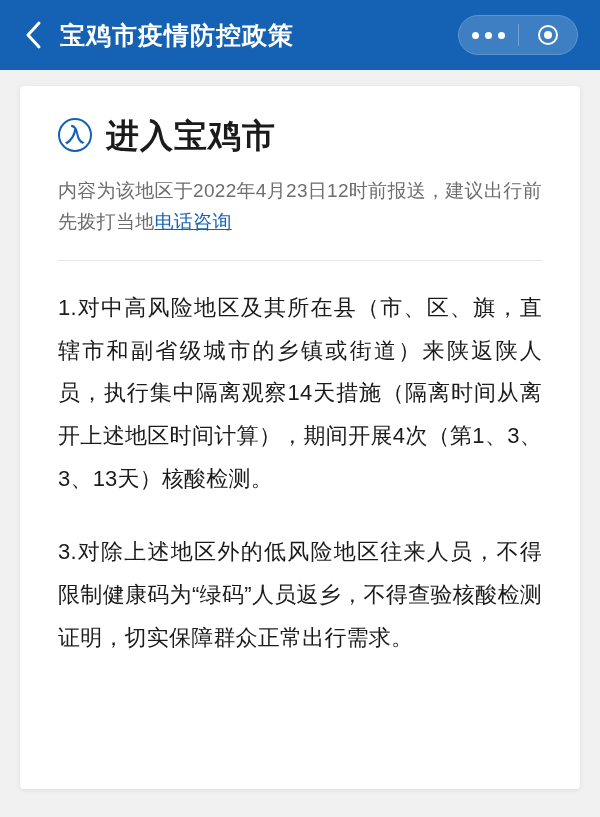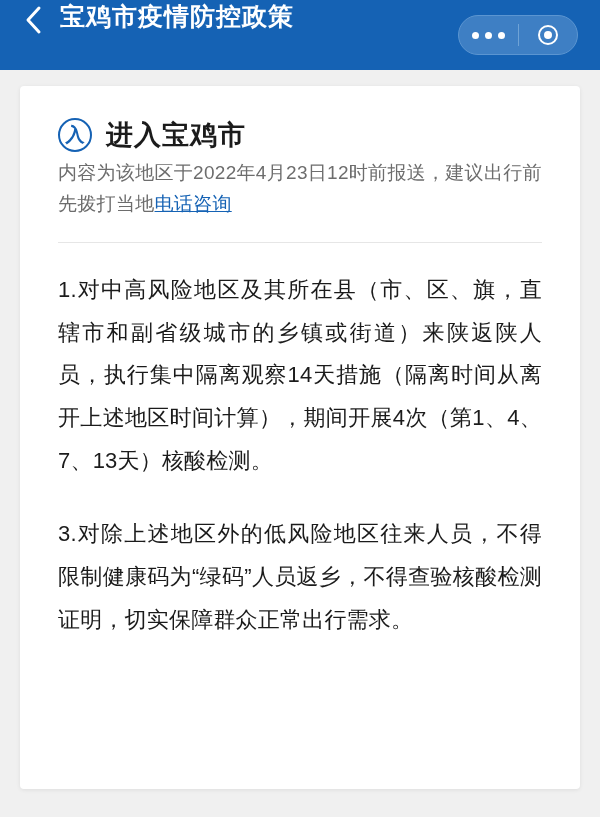--- a/index.html
+++ b/index.html
@@ -19,20 +19,21 @@
     height: 817px;
     background: #f0f0f0;
   }
 
   
   .navbar {
     position: relative;
     height: 70px;
     background: #1562b4;
     display: flex;
+    align-items: center;
     padding: 0 18px;
     box-sizing: border-box;
   }
   .nav-back {
     width: 30px;
     height: 40px;
     display: flex;
     align-items: center;
     justify-content: center;
     cursor: pointer;
@@ -131,28 +132,28 @@
     color: #1562b4;
     font-size: 19px;
     font-weight: bold;
     display: flex;
     align-items: center;
     justify-content: center;
     box-sizing: border-box;
     flex: 0 0 auto;
   }
   .head-title {
-    font-size: 27px;
+    font-size: 33px;
     font-weight: bold;
     color: #1b1b1b;
     letter-spacing: 1px;
     line-height: 1;
   }
   .card-sub {
-    margin-top: 5px;
+    margin-top: 23px;
     font-size: 19px;
     line-height: 1.65;
     color: #6d6d6d;
     letter-spacing: 0.3px;
   }
   .card-sub a {
     color: #1562b4;
     text-decoration: underline;
     cursor: pointer;
   }
@@ -209,18 +210,18 @@
     <div class="card-head">
       <div class="head-badge">入</div>
       <div class="head-title">进入宝鸡市</div>
     </div>
 
     <div class="card-sub"><span>内容为该地区于2022年4月23日12时前报送，建议出行前先拨打当地</span><a>电话咨询</a></div>
 
     <div class="divider"></div>
 
     <div class="body">
-      <p class="para">1.对中高风险地区及其所在县（市、区、旗，直辖市和副省级城市的乡镇或街道）来陕返陕人员，执行集中隔离观察14天措施（隔离时间从离开上述地区时间计算），期间开展4次（第1、4、7、13天）核酸检测。</p>
+      <p class="para">1.对中高风险地区及其所在县（市、区、旗，直辖市和副省级城市的乡镇或街道）来陕返陕人员，执行集中隔离观察14天措施（隔离时间从离开上述地区时间计算），期间开展4次（第1、3、3、13天）核酸检测。</p>
       <p class="para">3.对除上述地区外的低风险地区往来人员，不得限制健康码为“绿码”人员返乡，不得查验核酸检测证明，切实保障群众正常出行需求。</p>
     </div>
 
   </div>
 </div>
 
 </body></html>

